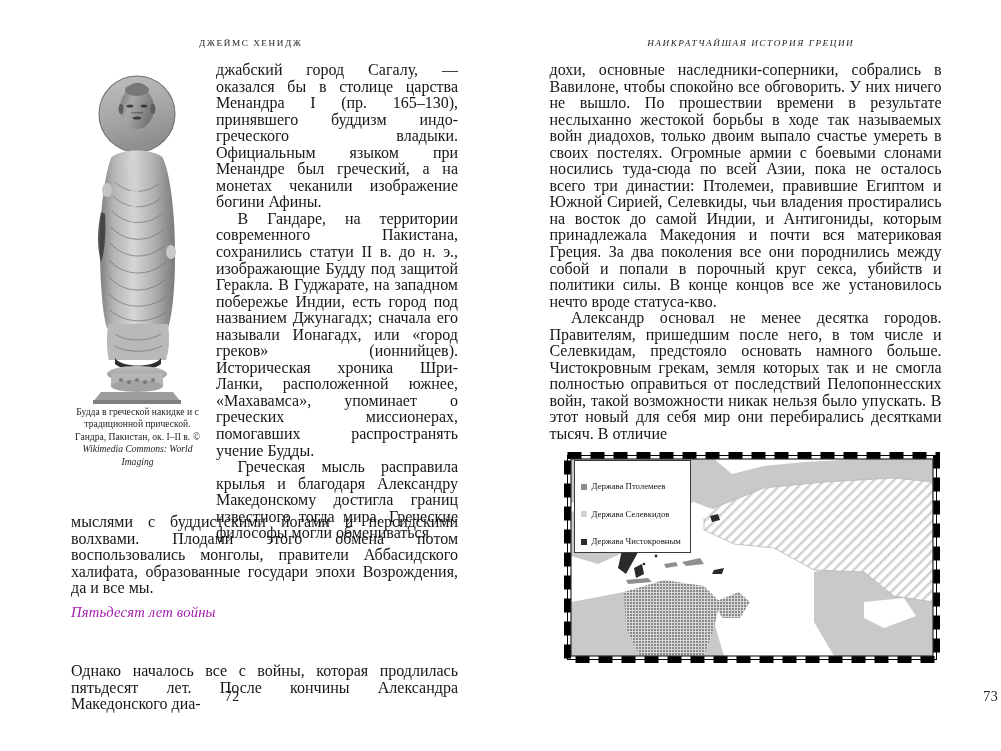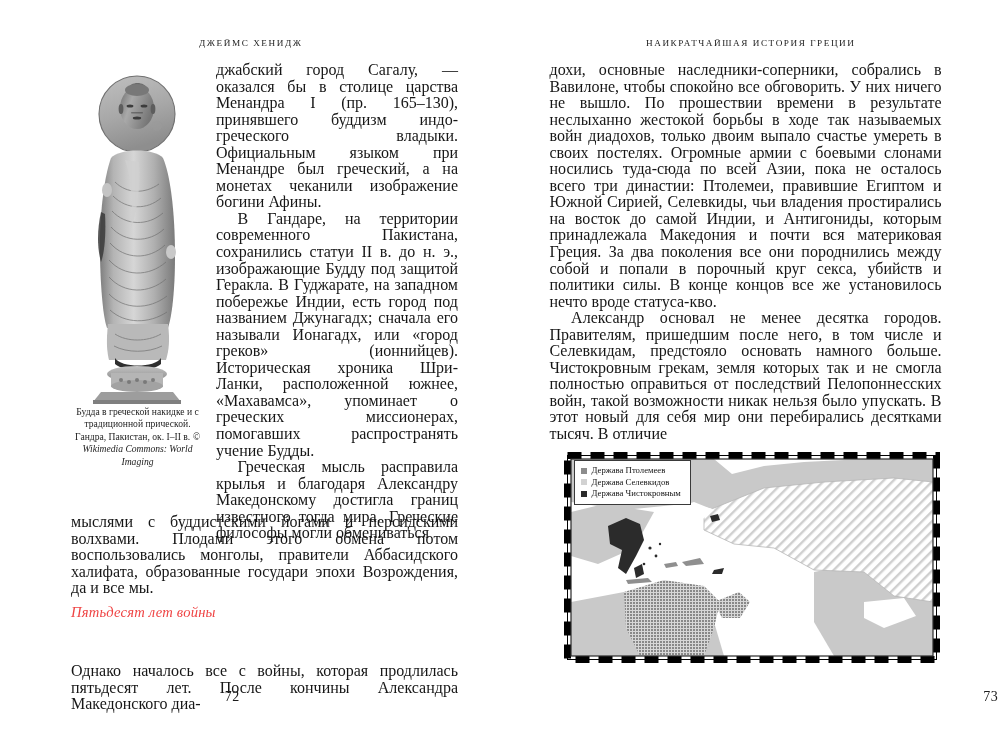--- a/index.html
+++ b/index.html
@@ -16,21 +16,21 @@
   .page{position:relative;width:500.5px;height:751px;}
 
   
   .runhead{
     position:absolute;top:38px;
     font-size:9.2px;letter-spacing:1.55px;
     text-transform:uppercase;
     color:#1b1b1b;white-space:nowrap;
   }
   .runhead-left{left:199px;}
-  .runhead-right{left:0;width:500.5px;text-align:center;}
+  .runhead-right{left:0;width:500.5px;text-align:center;font-style:italic;}
 
   
   .folio{
     position:absolute;bottom:46px;
     font-size:14px;color:#1b1b1b;
     letter-spacing:.5px;
   }
   .folio-left{left:0;width:500.5px;text-align:center;padding-left:-0px;}
   .folio-left span{position:relative;left:-18px;}
   .folio-right{left:0;width:500.5px;text-align:center;}
@@ -73,21 +73,21 @@
   }
   .left-full{
     position:absolute;left:71px;top:514px;
     width:387px;
   }
   .subhead{
     position:absolute;left:71px;top:604px;
     width:387px;
     font-style:italic;
     font-size:14.6px;
-    color:#ef4444;
+    color:#a21caf;
     letter-spacing:.2px;
   }
   .left-last{
     position:absolute;left:71px;top:663px;
     width:387px;
   }
 
   
   .right-col{
     position:absolute;left:49px;top:62px;
@@ -103,21 +103,21 @@
   }
   .map-legend{
     position:absolute;left:10px;top:8px;
     background:#ffffff;
     border:1px solid #3a3a3a;
     padding:4px 9px 4px 6px;
   }
   .legend-row{
     display:flex;align-items:center;
     font-size:8.7px;line-height:11.6px;
-    color:#121212;white-space:nowrap;
+    color:#121212;white-space:nowrap;margin-top:16px;
   }
   .legend-sw{
     width:6px;height:6px;
     margin-right:5px;
     flex:0 0 auto;
     border:0;
   }
 </style>
 </head>
 <body>

